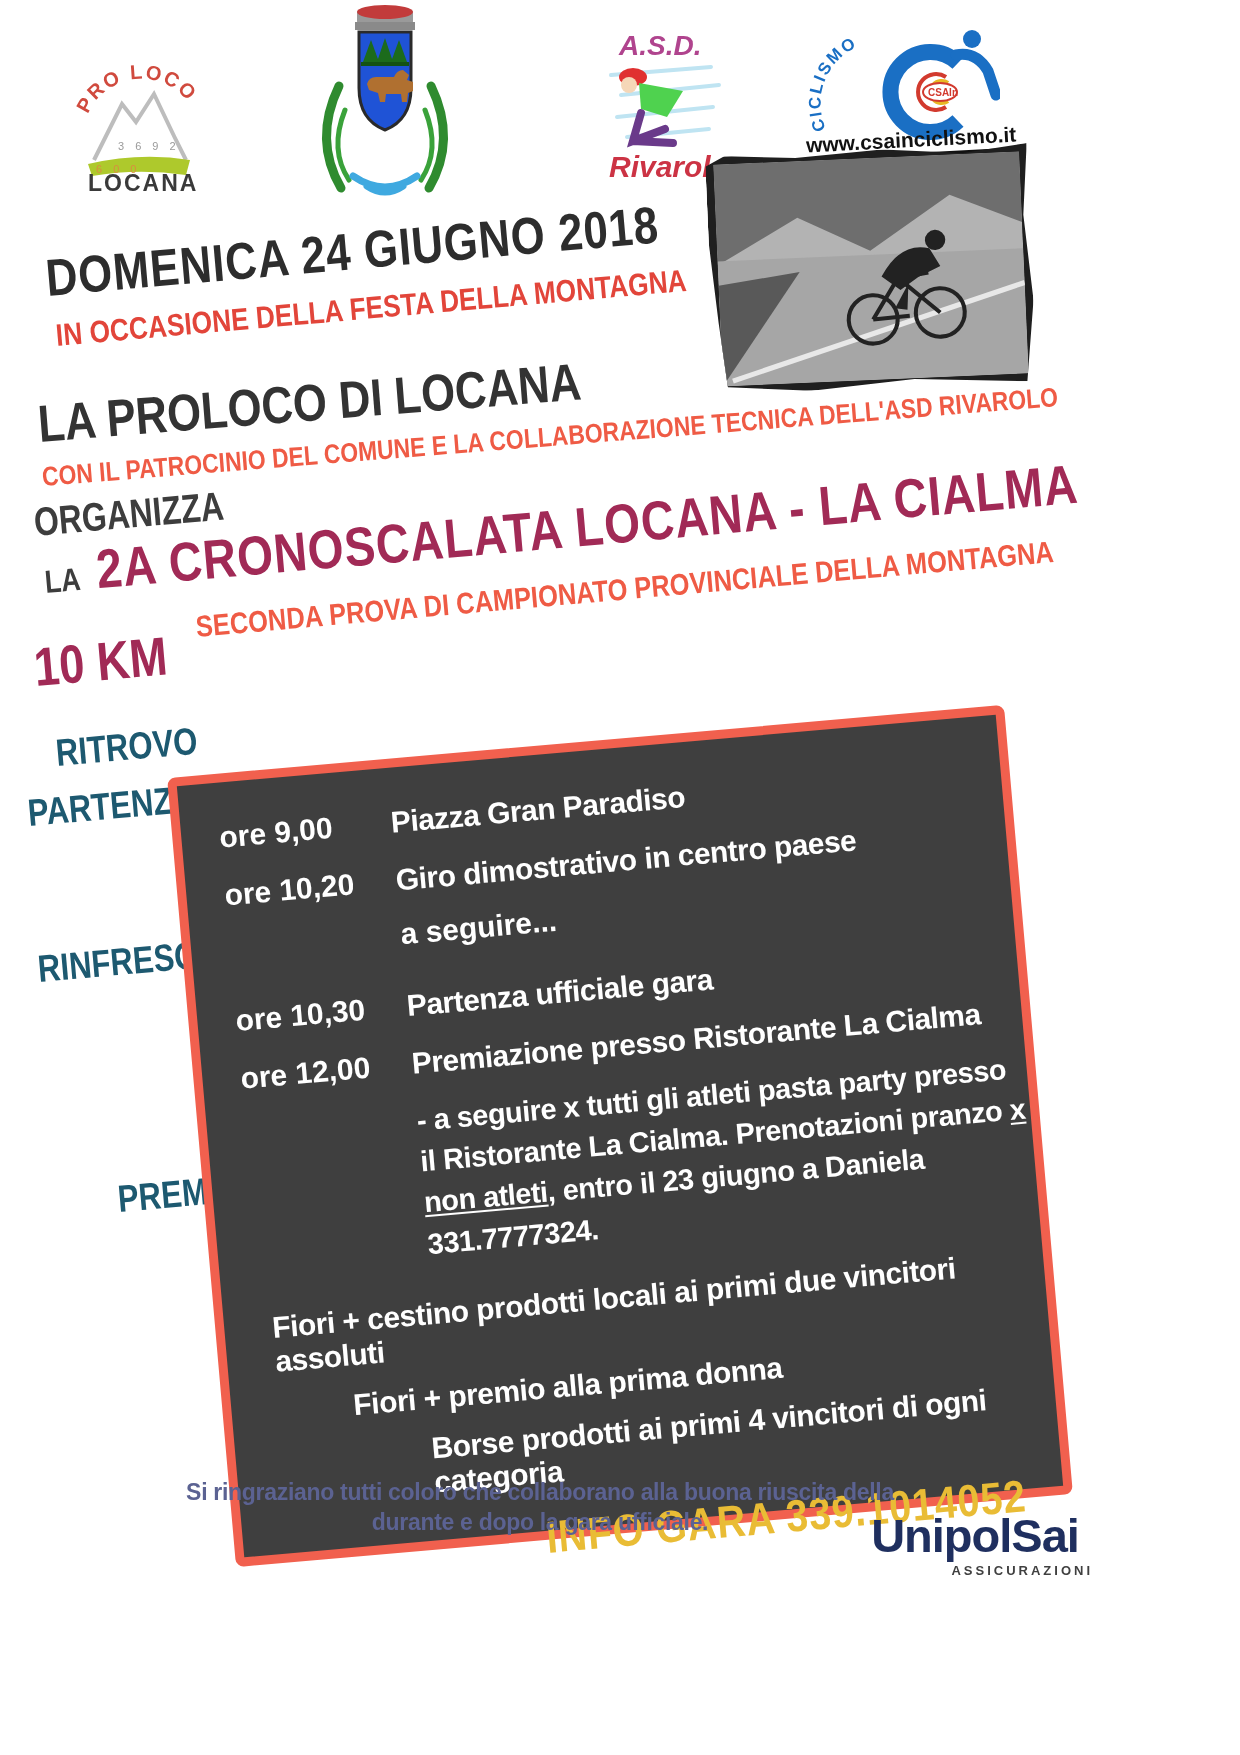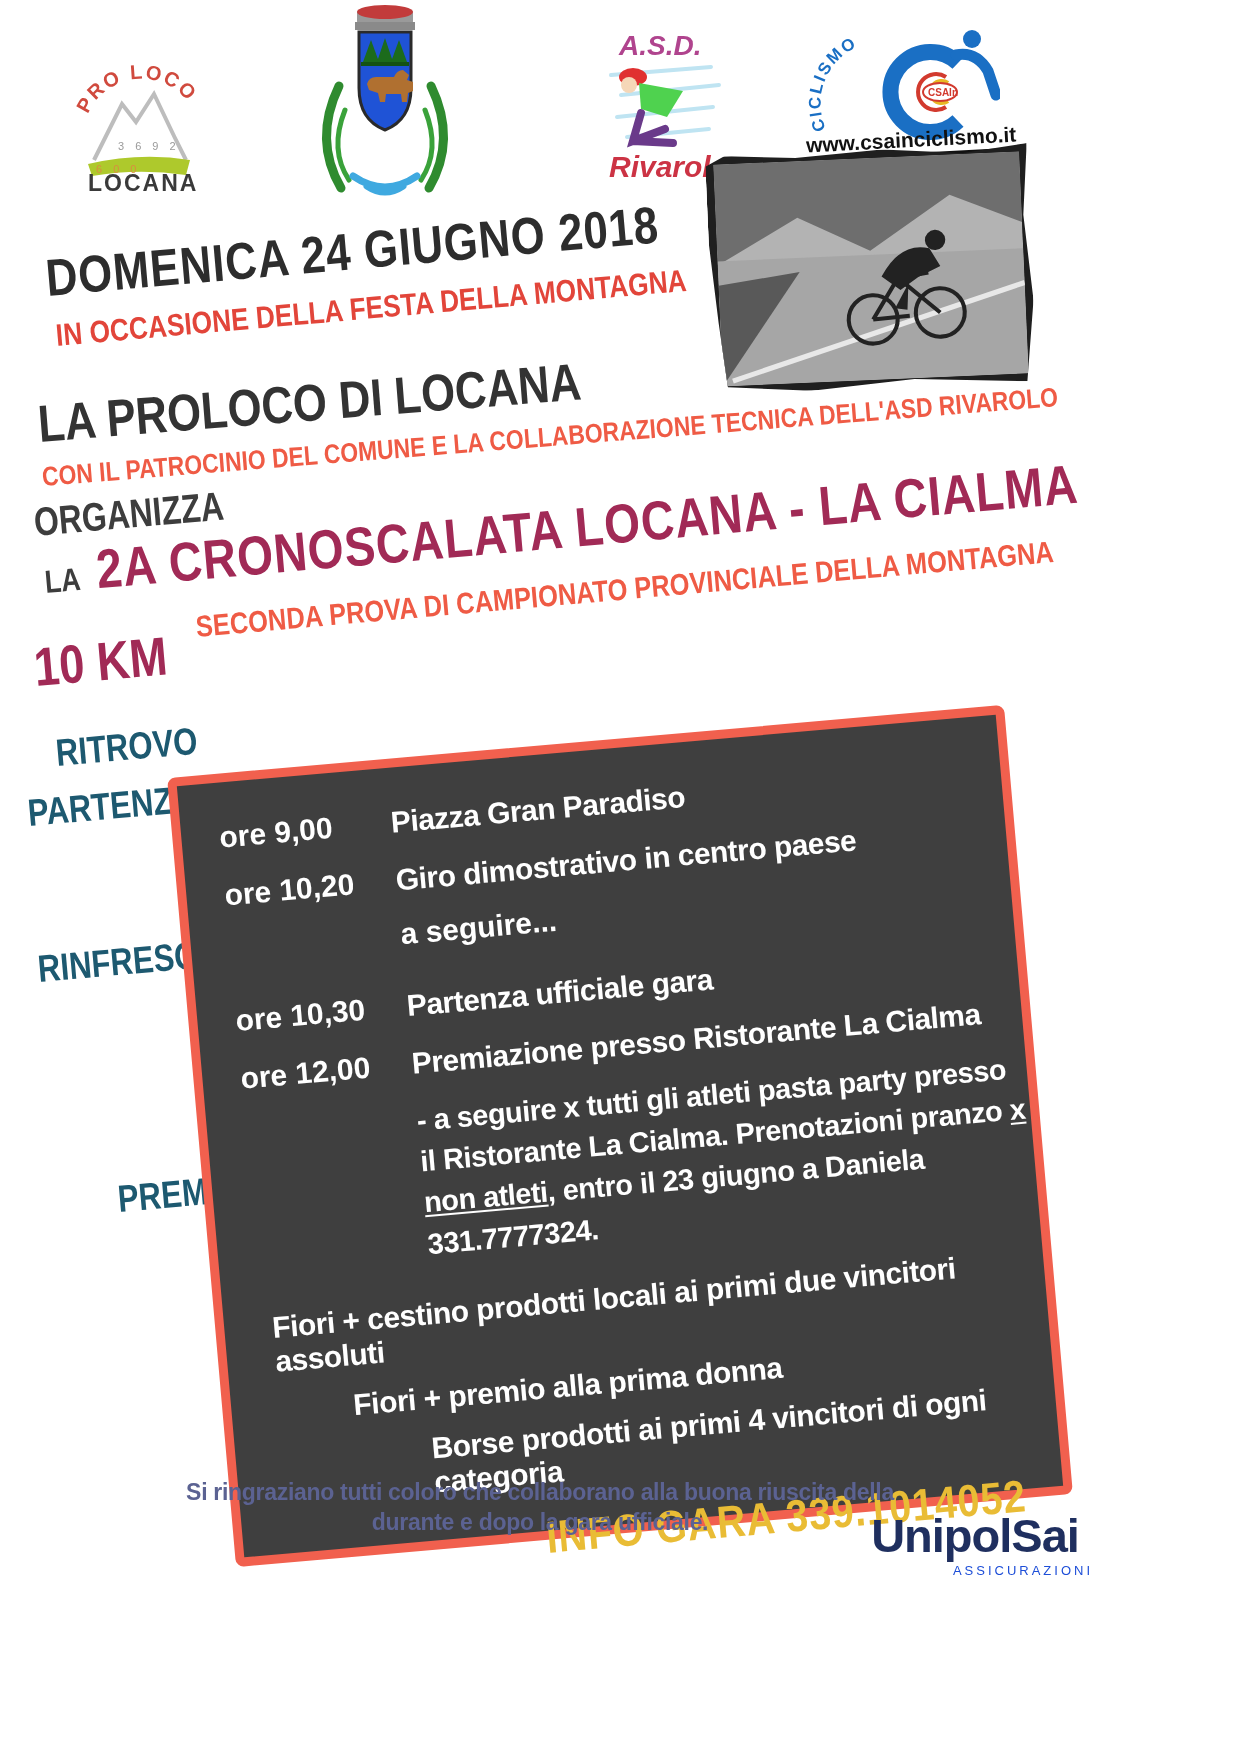--- a/index.html
+++ b/index.html
@@ -59,21 +59,21 @@
   .logo-asd{left:581px;top:25px;width:150px;height:160px;}
   .logo-csain{left:800px;top:25px;width:200px;height:118px;}
   .csain-url{position:absolute;left:806px;top:128px;font-weight:bold;font-size:21px;color:#111;border-bottom:3px solid #111;padding-bottom:1px;transform:rotate(-3deg);white-space:nowrap;}
   
   .disclaimer{
     position:absolute;left:60px;top:1478px;width:960px;text-align:center;
     color:#5b6292;font-weight:bold;font-size:23px;line-height:1.3;letter-spacing:-0.3px;
   }
   .sponsor{position:absolute;left:845px;top:1508px;width:260px;text-align:center;}
   .sponsor-brand{font-size:47px;font-weight:bold;color:#1f2f5f;letter-spacing:-1px;}
-  .sponsor-sub{margin-top:0px;text-align:right;padding-right:12px;font-size:13px;font-weight:normal;color:#1d4ed8;letter-spacing:3px;}
+  .sponsor-sub{margin-top:0px;text-align:right;padding-right:12px;font-size:13px;font-weight:bold;color:#404040;letter-spacing:3px;}
   .agency{margin-top:22px;font-family:"DejaVu Sans Mono",monospace;font-weight:bold;font-size:16px;color:#53422e;line-height:1.7;}
 </style>
 </head>
 <body>
 
 <div id="poster">
 
   <div class="logo logo-proloco">
     <svg viewBox="0 0 140 150">
       <defs>

